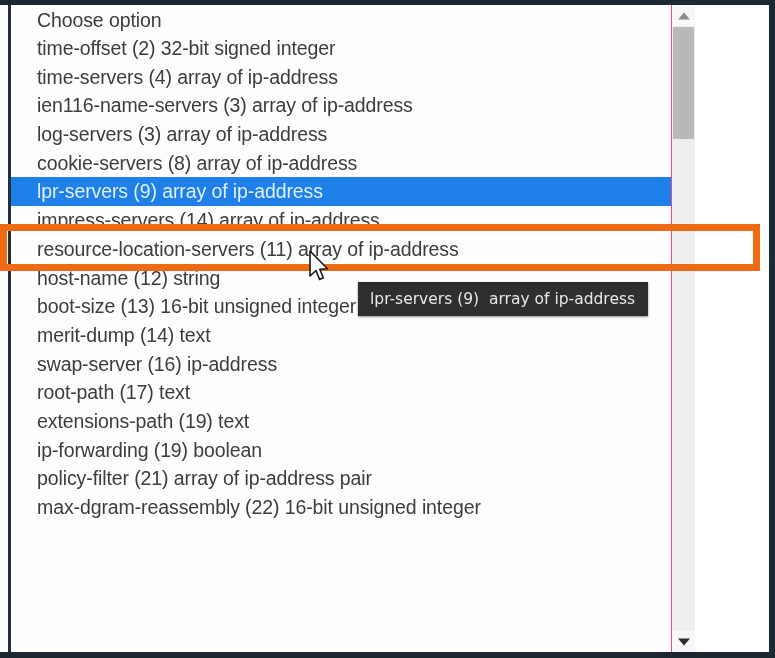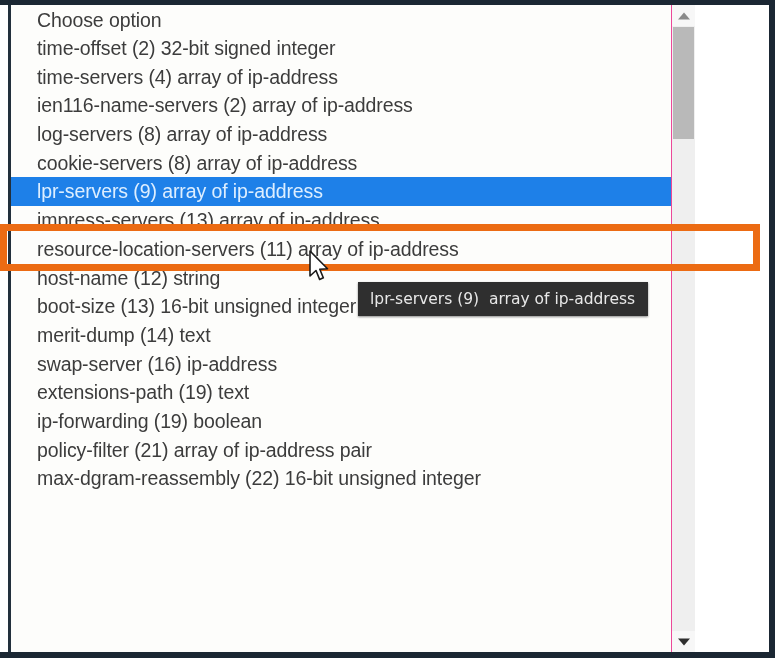--- a/index.html
+++ b/index.html
@@ -164,30 +164,31 @@
   <div class="frame-edge frame-bottom"></div>
   <div class="frame-edge frame-right"></div>
 
   <div id="listbox">
 
     <div id="list-inner">
 
     <div class="option first">Choose option</div>
         <div class="option">time-offset (2) 32-bit signed integer</div>
         <div class="option">time-servers (4) array of ip-address</div>
-        <div class="option">ien116-name-servers (2) array of ip-address</div>
-        <div class="option">log-servers (8) array of ip-address</div>
+        <div class="option">ien116-name-servers (3) array of ip-address</div>
+        <div class="option">log-servers (3) array of ip-address</div>
         <div class="option">cookie-servers (8) array of ip-address</div>
         <div class="option selected">lpr-servers (9) array of ip-address</div>
-        <div class="option">impress-servers (13) array of ip-address</div>
+        <div class="option">impress-servers (14) array of ip-address</div>
         <div class="option">resource-location-servers (11) array of ip-address</div>
         <div class="option">host-name (12) string</div>
         <div class="option">boot-size (13) 16-bit unsigned integer</div>
         <div class="option">merit-dump (14) text</div>
         <div class="option">swap-server (16) ip-address</div>
+        <div class="option">root-path (17) text</div>
         <div class="option">extensions-path (19) text</div>
         <div class="option">ip-forwarding (19) boolean</div>
         <div class="option">policy-filter (21) array of ip-address pair</div>
         <div class="option">max-dgram-reassembly (22) 16-bit unsigned integer</div>
       </div>
 
     <div id="scrollbar">
       <div class="sb-btn up">
         <span class="sb-arrow up"></span>
       </div>

